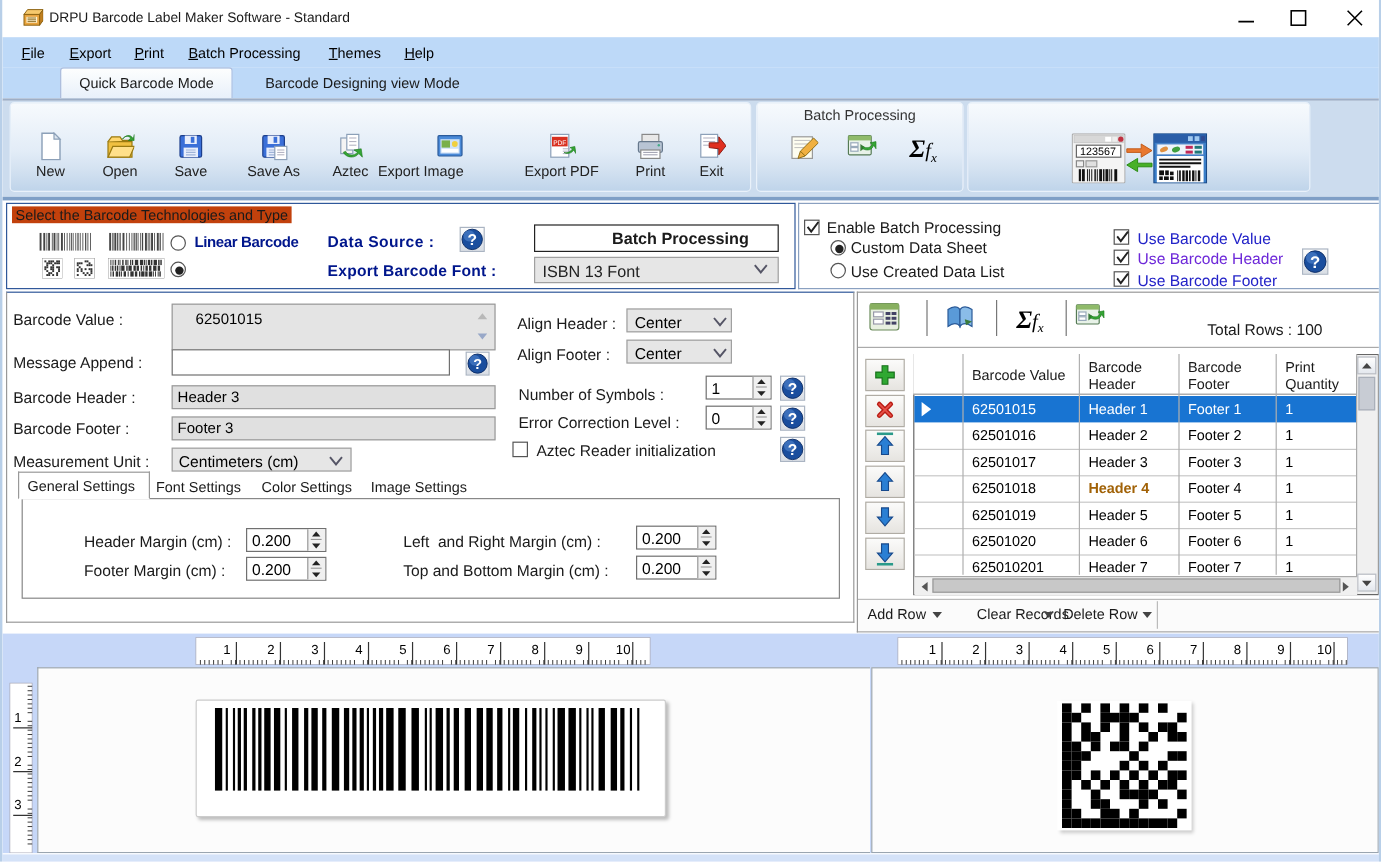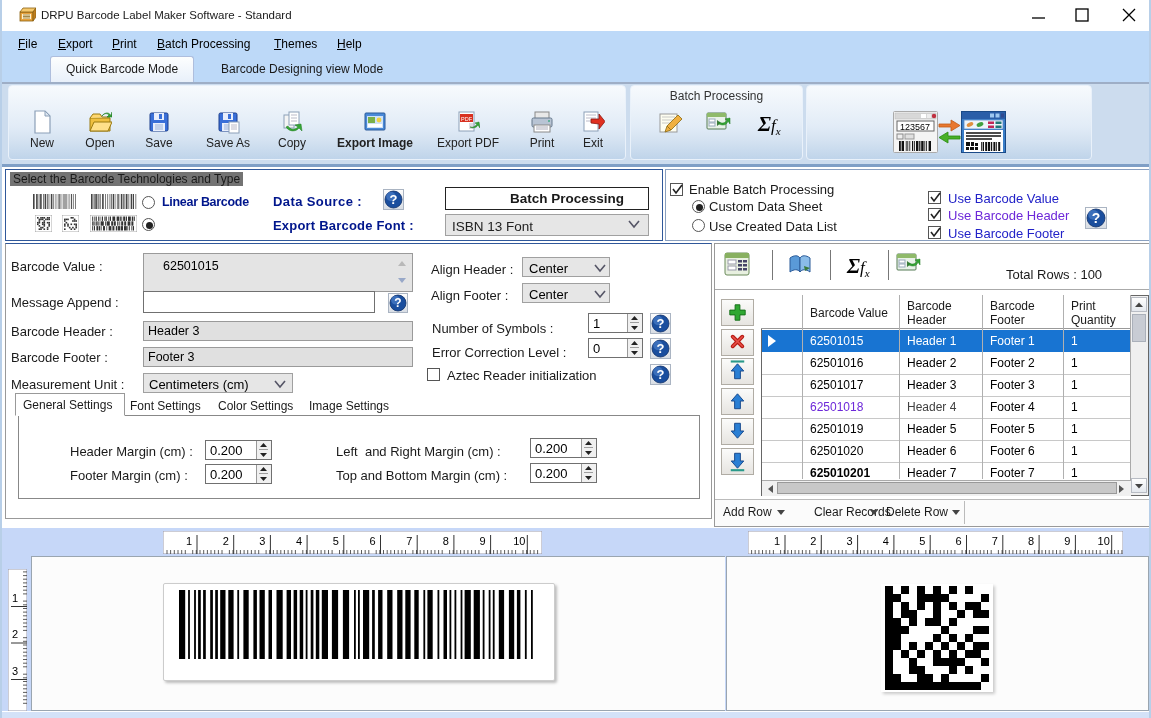--- a/index.html
+++ b/index.html
@@ -48,22 +48,22 @@
 <div class="ab" style="left:0;top:84px;width:1151px;height:80px;background:#ccdcee;"></div>
 <div class="ab" style="left:6px;top:85px;width:618px;height:75px;border-radius:4px;background:linear-gradient(#f7fafd,#e2ecf7 55%,#d4e2f1 75%,#bfd4ea);border:1px solid #e9f1fa;"></div>
 <div class="ab" style="left:628px;top:85px;width:173px;height:75px;border-radius:4px;background:linear-gradient(#f7fafd,#e2ecf7 55%,#d4e2f1 75%,#bfd4ea);border:1px solid #e9f1fa;"></div>
     <div class="lbl" style="left:628px;top:89px;width:173px;text-align:center;color:#333;">Batch Processing</div>
 <div class="ab" style="left:804px;top:85px;width:286px;height:75px;border-radius:4px;background:linear-gradient(#f7fafd,#e2ecf7 55%,#d4e2f1 75%,#bfd4ea);border:1px solid #e9f1fa;"></div>
 <div class="ab" style="left:0;top:164px;width:1151px;height:3px;background:#7f9fc6;"></div>
 <div class="lbl" style="left:-20px;top:136px;width:120px;text-align:center;color:#222;">New</div>
 <div class="lbl" style="left:38px;top:136px;width:120px;text-align:center;color:#222;">Open</div>
 <div class="lbl" style="left:97px;top:136px;width:120px;text-align:center;color:#222;">Save</div>
 <div class="lbl" style="left:166px;top:136px;width:120px;text-align:center;color:#222;">Save As</div>
-<div class="lbl" style="left:230px;top:136px;width:120px;text-align:center;color:#222;">Copy</div>
-<div class="lbl" style="left:313px;top:136px;width:120px;text-align:center;color:#222;font-weight:bold;">Export Image</div>
+<div class="lbl" style="left:230px;top:136px;width:120px;text-align:center;color:#222;">Aztec</div>
+<div class="lbl" style="left:313px;top:136px;width:120px;color:#222;">Export Image</div>
 <div class="lbl" style="left:406px;top:136px;width:120px;text-align:center;color:#222;">Export PDF</div>
 <div class="lbl" style="left:480px;top:136px;width:120px;text-align:center;color:#222;">Print</div>
 <div class="lbl" style="left:531px;top:136px;width:120px;text-align:center;color:#222;">Exit</div>
 <svg class="ab" style="left:28px;top:110px" width="24" height="24" viewBox="0 0 24 24">
       <path d="M5 1h10l5 5v17H5z" fill="#fff" stroke="#8ca0b8" stroke-width="1.2"></path>
       <path d="M15 1l5 5h-5z" fill="#dde6f0" stroke="#8ca0b8" stroke-width="1"></path>
     </svg>
 <svg class="ab" style="left:86px;top:110px" width="24" height="24" viewBox="0 0 24 24">
       <path d="M2 8h20v13H2z" fill="#f0c040" stroke="#9a7a10" stroke-width="1"></path>
       <path d="M2 8l3-4h7l2 3h8" fill="#ffd76e" stroke="#9a7a10" stroke-width="1"></path>
@@ -190,21 +190,21 @@
       <rect x="37.2" y="31" width="2.0" height="9" fill="#111"></rect>
     </svg>
 <svg class="ab" style="left:936px;top:119px" width="23" height="13" viewBox="0 0 23 13">
       <path d="M1 5h12V1l9 5.5L13 12V8H1z" fill="#e87830" stroke="#c05a18" stroke-width="0.8"></path>
     </svg>
 <svg class="ab" style="left:936px;top:131px" width="23" height="13" viewBox="0 0 23 13">
       <path d="M22 5H10V1L1 6.5 10 12V8h12z" fill="#48b028" stroke="#288a10" stroke-width="0.8"></path>
     </svg>
 
 <div class="ab" style="left:3px;top:169px;width:658px;height:72px;border:1px solid #30589a;background:#fff;"></div>
-<div class="lbl" style="left:8px;top:172px;background:#737373;padding:0 3px;">Select the Barcode Technologies and Type</div>
+<div class="lbl" style="left:8px;top:172px;background:#c2410c;padding:0 3px;">Select the Barcode Technologies and Type</div>
 <div class="ab" style="left:663px;top:169px;width:486px;height:72px;border:1px solid #8aa0c0;border-right:none;background:#fff;"></div>
 
 <svg class="ab" style="left:30px;top:194px" width="45" height="15" viewBox="0 0 45 15">
       <rect x="0" y="0" width="45" height="15" fill="#fff"></rect>
       <rect x="1.0" y="0" width="1.6" height="15" fill="#444"></rect>
       <rect x="4.1" y="0" width="1.6" height="15" fill="#444"></rect>
       <rect x="6.7" y="0" width="0.7" height="15" fill="#444"></rect>
       <rect x="8.1" y="0" width="1.6" height="15" fill="#444"></rect>
       <rect x="11.2" y="0" width="0.7" height="15" fill="#444"></rect>
       <rect x="12.6" y="0" width="1.6" height="15" fill="#444"></rect>
@@ -608,36 +608,36 @@
 <div class="ab lbl" style="left:808px;top:356px;color:#000;font-weight:400;">62501016</div>
 <div class="ab lbl" style="left:905px;top:356px;color:#000;">Header 2</div>
 <div class="ab lbl" style="left:988px;top:356px;color:#000;">Footer 2</div>
 <div class="ab lbl" style="left:1069px;top:356px;color:#000;">1</div>
 <div class="ab" style="left:760px;top:374px;width:368px;height:1px;background:#c8c8c8;"></div>
 <div class="ab lbl" style="left:808px;top:378px;color:#000;font-weight:400;">62501017</div>
 <div class="ab lbl" style="left:905px;top:378px;color:#000;">Header 3</div>
 <div class="ab lbl" style="left:988px;top:378px;color:#000;">Footer 3</div>
 <div class="ab lbl" style="left:1069px;top:378px;color:#000;">1</div>
 <div class="ab" style="left:760px;top:396px;width:368px;height:1px;background:#c8c8c8;"></div>
-<div class="ab lbl" style="left:808px;top:400px;color:#6d28d9;font-weight:400;">62501018</div>
-<div class="ab lbl" style="left:905px;top:400px;color:#404040;">Header 4</div>
+<div class="ab lbl" style="left:808px;top:400px;color:#000000;font-weight:400;">62501018</div>
+<div class="ab lbl" style="left:905px;top:400px;color:#a16207;font-weight:bold;">Header 4</div>
 <div class="ab lbl" style="left:988px;top:400px;color:#000;">Footer 4</div>
 <div class="ab lbl" style="left:1069px;top:400px;color:#000;">1</div>
 <div class="ab" style="left:760px;top:418px;width:368px;height:1px;background:#c8c8c8;"></div>
 <div class="ab lbl" style="left:808px;top:422px;color:#000;font-weight:400;">62501019</div>
 <div class="ab lbl" style="left:905px;top:422px;color:#000;">Header 5</div>
 <div class="ab lbl" style="left:988px;top:422px;color:#000;">Footer 5</div>
 <div class="ab lbl" style="left:1069px;top:422px;color:#000;">1</div>
 <div class="ab" style="left:760px;top:440px;width:368px;height:1px;background:#c8c8c8;"></div>
 <div class="ab lbl" style="left:808px;top:444px;color:#000;font-weight:400;">62501020</div>
 <div class="ab lbl" style="left:905px;top:444px;color:#000;">Header 6</div>
 <div class="ab lbl" style="left:988px;top:444px;color:#000;">Footer 6</div>
 <div class="ab lbl" style="left:1069px;top:444px;color:#000;">1</div>
 <div class="ab" style="left:760px;top:462px;width:368px;height:1px;background:#c8c8c8;"></div>
-<div class="ab lbl" style="left:808px;top:466px;color:#000;font-weight:700;">625010201</div>
+<div class="ab lbl" style="left:808px;top:466px;color:#000;font-weight:400;">625010201</div>
 <div class="ab lbl" style="left:905px;top:466px;color:#000;">Header 7</div>
 <div class="ab lbl" style="left:988px;top:466px;color:#000;">Footer 7</div>
 <div class="ab lbl" style="left:1069px;top:466px;color:#000;">1</div>
 <div class="ab" style="left:760px;top:481px;width:368px;height:1px;background:#c8c8c8;"></div>
 <div class="ab" style="left:800px;top:295px;width:1px;height:184px;background:#b0b0b0;"></div>
 <div class="ab" style="left:897px;top:295px;width:1px;height:184px;background:#b0b0b0;"></div>
 <div class="ab" style="left:980px;top:295px;width:1px;height:184px;background:#b0b0b0;"></div>
 <div class="ab" style="left:1061px;top:295px;width:1px;height:184px;background:#b0b0b0;"></div>
 <div class="ab" style="left:1128px;top:295px;width:1px;height:184px;background:#b0b0b0;"></div>
 <div class="ab" style="left:1128px;top:296px;width:18px;height:199px;background:#f0f0f0;border-left:1px solid #aaa;"></div>

